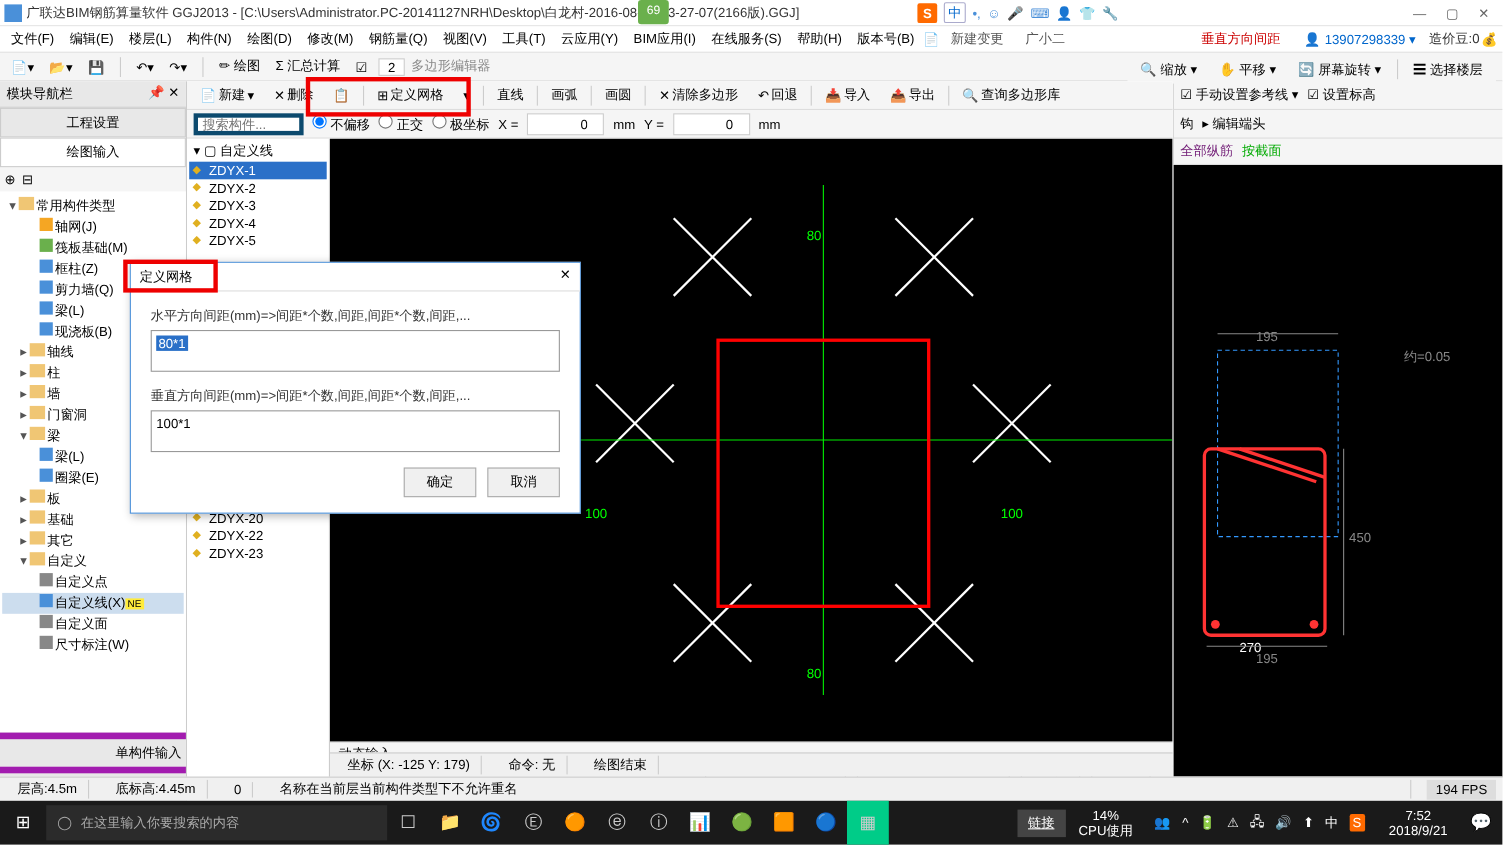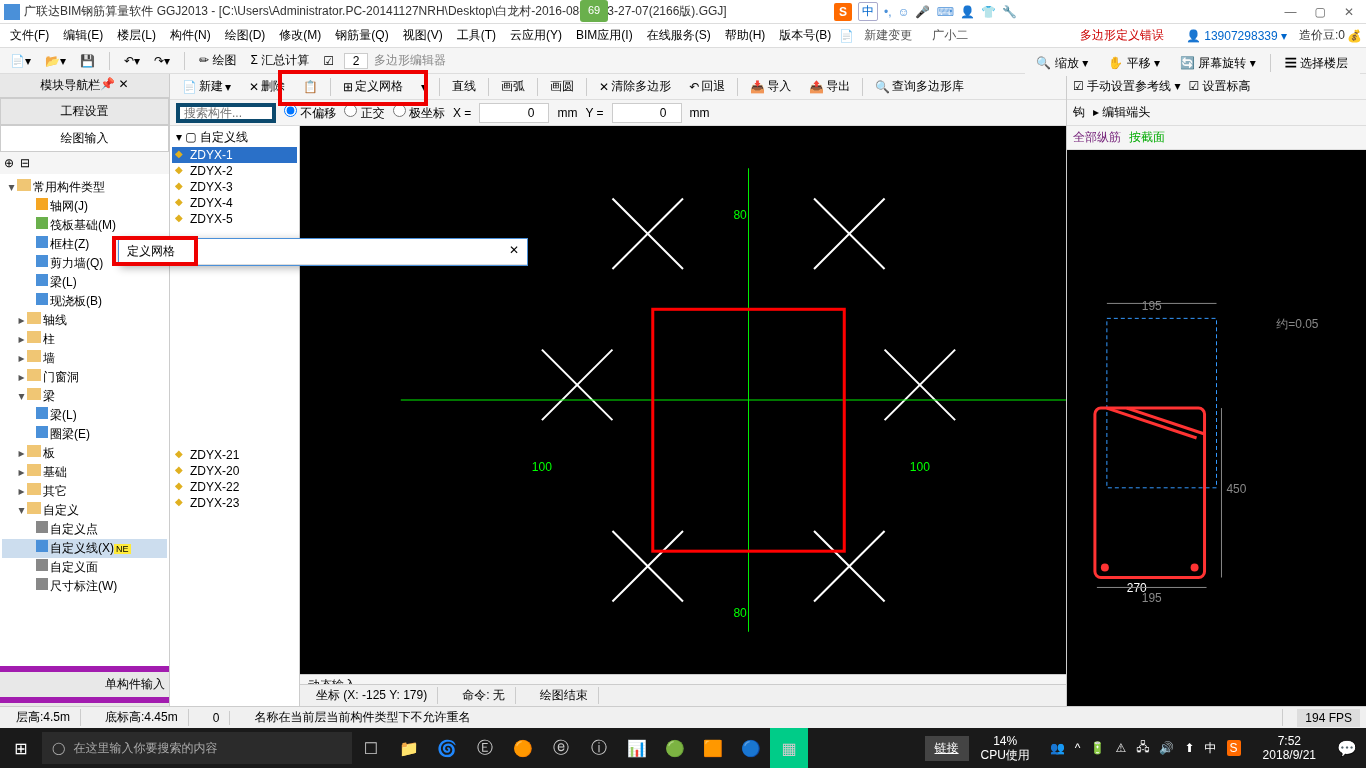--- a/index.html
+++ b/index.html
@@ -26,21 +26,21 @@
 .toolbar1 { height: 26px; background: #f5f5f5; display: flex; align-items: center; padding: 0 6px; gap: 6px; border-bottom: 1px solid #ddd; }
 .toolbar1 .btn { padding: 2px 4px; cursor: pointer; }
 .toolbar1 .sep { width: 1px; height: 18px; background: #ccc; margin: 0 4px; }
 .toolbar1 .sub-editor { color: #888; }
 
 
 .main { display: flex; height: calc(100% - 74px - 40px); }
 
 
 .leftpanel { width: 170px; background: #f5f5f5; border-right: 1px solid #ccc; display: flex; flex-direction: column; }
-.leftpanel .panel-title { background: #e8e8e8; padding: 3px 6px; border-bottom: 1px solid #ccc; display: flex; justify-content: center; }
+.leftpanel .panel-title { background: #e8e8e8; padding: 3px 6px; border-bottom: 1px solid #ccc; display: flex; justify-content: space-between; }
 .leftpanel .tab { background: #e8e8e8; padding: 4px; text-align: center; border: 1px solid #ccc; cursor: pointer; }
 .leftpanel .tab.active { background: #fff; }
 .leftpanel .subtoolbar { padding: 4px; display: flex; gap: 6px; }
 .leftpanel .tree { flex: 1; overflow: auto; background: #fff; padding: 4px 2px; }
 .tree-item { padding: 1px 0 1px 4px; cursor: pointer; white-space: nowrap; }
 .tree-item.l1 { padding-left: 14px; }
 .tree-item.l2 { padding-left: 34px; }
 .tree-item .exp { display: inline-block; width: 11px; text-align: center; color: #555; }
 .tree-item .ficon { display: inline-block; width: 14px; height: 12px; background: #f0c674; margin-right: 2px; }
 .tree-item .gicon { display: inline-block; width: 12px; height: 12px; background: #6ab04c; margin-right: 2px; }
@@ -158,21 +158,21 @@
   <span class="item">工具(T)</span>
   <span class="item">云应用(Y)</span>
   <span class="item">BIM应用(I)</span>
   <span class="item">在线服务(S)</span>
   <span class="item">帮助(H)</span>
   <span class="item">版本号(B)</span>
   <span style="color:#6a6;">📄</span>
   <span class="new-change">新建变更</span>
   <span class="user">广小二</span>
   <span class="spacer"></span>
-  <span class="err">多边形定义错误</span>
+  <span class="err">垂直方向间距</span>
   <span class="phone">👤 <span>13907298339</span> ▾</span>
   <span class="cost">造价豆:0</span>
   <span>💰</span>
 </div>
 
 <div class="toolbar1">
   <span class="btn">📄▾</span>
   <span class="btn">📂▾</span>
   <span class="btn">💾</span>
   <div class="sep"></div>
@@ -387,20 +387,30 @@
   <span class="cell">0</span>
   <span class="cell" style="flex:1;">名称在当前层当前构件类型下不允许重名</span>
   <span class="fps">194 FPS</span>
 </div>
 
 <div class="dialog">
   <div class="dlg-title">
     <span>定义网格</span>
     <span>✕</span>
   </div>
+  <div class="dlg-body">
+    <div class="dlg-label">水平方向间距(mm)=&gt;间距*个数,间距,间距*个数,间距,...</div>
+    <div class="dlg-input"><span class="selected">80*1</span></div>
+    <div class="dlg-label">垂直方向间距(mm)=&gt;间距*个数,间距,间距*个数,间距,...</div>
+    <div class="dlg-input"><span>100*1</span></div>
+    <div class="dlg-buttons">
+      <button>确定</button>
+      <button>取消</button>
+    </div>
+  </div>
 </div>
 <div class="highlight-box-2"></div>
 
 <div class="badge">69</div>
 <div class="ime-bar">
   <span class="s-icon">S</span>
   <span class="zh">中</span>
   <span>•,</span>
   <span>☺</span>
   <span>🎤</span>

